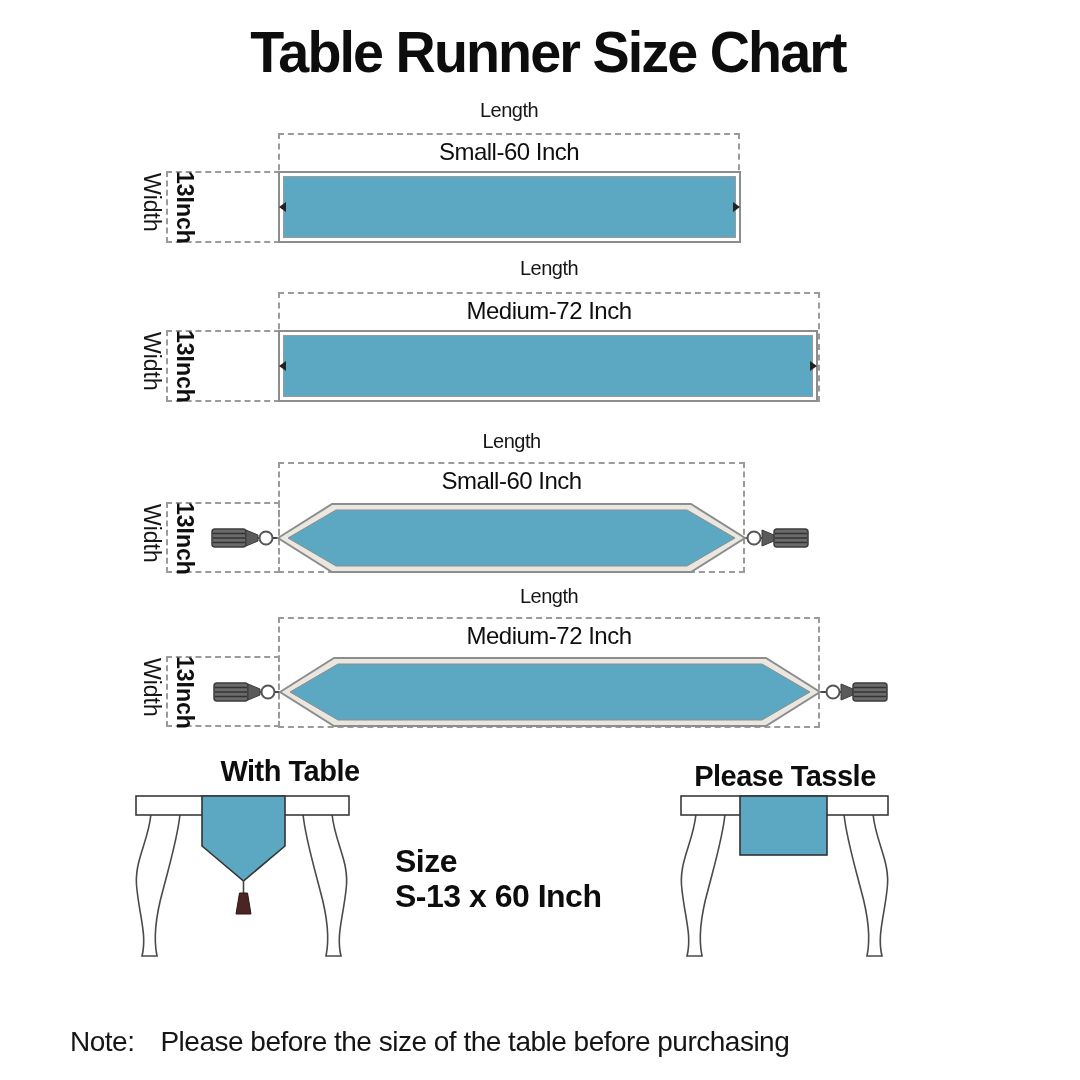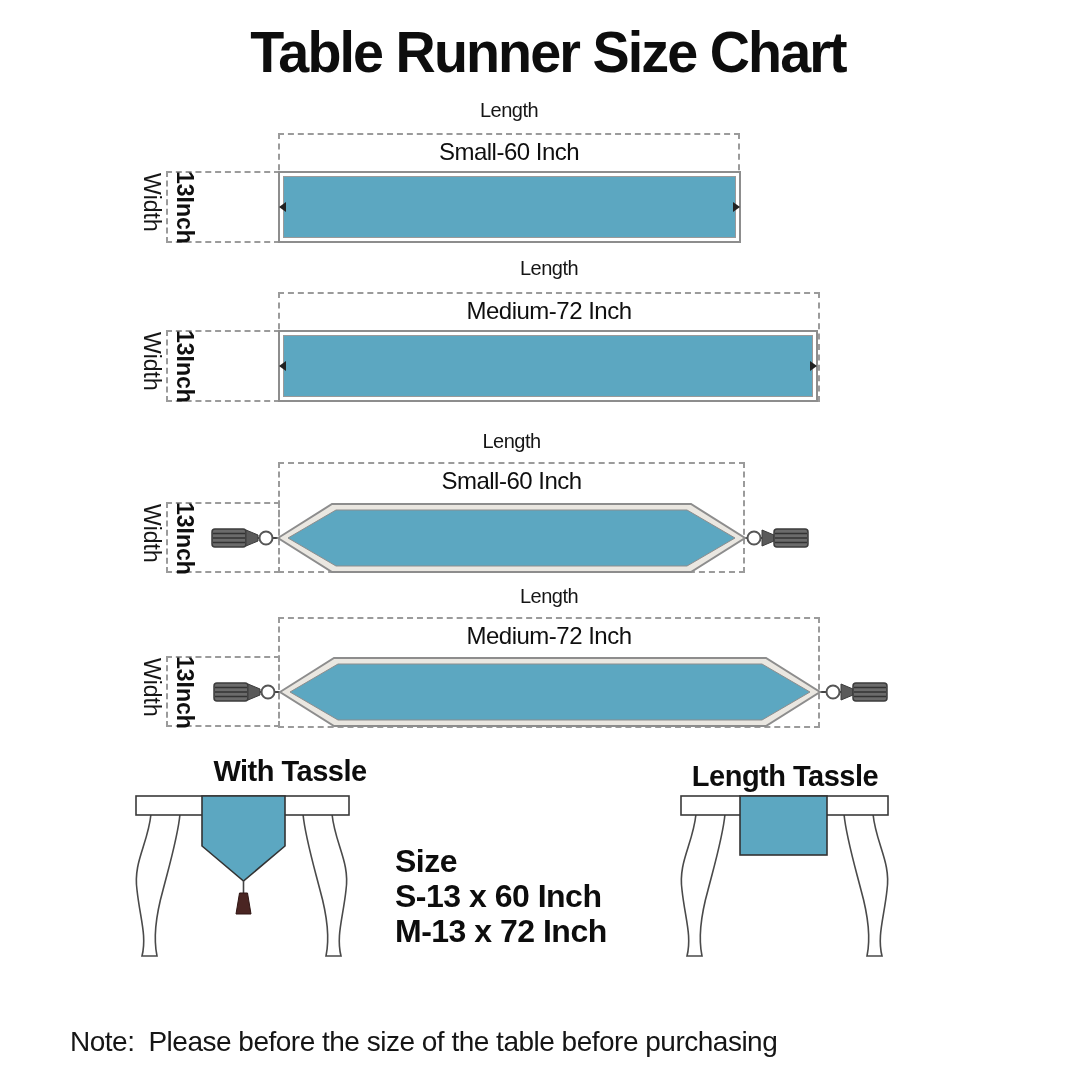--- a/index.html
+++ b/index.html
@@ -20,21 +20,21 @@
   .arr{position:absolute;width:0;height:0;border-top:5px solid transparent;border-bottom:5px solid transparent;top:50%;margin-top:-5px;}
   .arr-l{left:-1px;border-right:7px solid #222;}
   .arr-r{right:-1px;border-left:7px solid #222;}
   .vtext{writing-mode:vertical-rl;text-orientation:mixed;white-space:nowrap;}
   .width-word{position:absolute;font-size:23px;color:#151515;}
   .width-value{position:absolute;font-size:23px;font-weight:700;color:#0f0f0f;}
   .runner-svg{position:absolute;}
   .heading{position:absolute;font-size:29px;font-weight:700;letter-spacing:-0.5px;color:#0d0d0d;text-align:center;}
   .size-block{position:absolute;left:395px;top:844px;font-size:32px;font-weight:700;line-height:35px;letter-spacing:-0.5px;color:#0d0d0d;}
   .note{position:absolute;left:70px;top:1026px;font-size:28px;color:#151515;letter-spacing:-0.5px;}
-  .note .note-label{margin-right:14px;}
+  .note .note-label{margin-right:26px;}
   svg .teal{fill:var(--runner-fill,#5ca7c1);}
   svg .trim{fill:var(--runner-trim,#eae7e1);}
 </style>
 </head>
 <body>
 
 <div class="canvas">
 
   <div class="title">Table Runner Size Chart</div>
 
@@ -125,22 +125,22 @@
         <rect x="653" y="32" width="34" height="18" rx="3" fill="#6b6b6b" stroke="#3c3c3c" stroke-width="1.5"></rect>
         <line x1="654" y1="36.5" x2="686" y2="36.5" stroke="#333" stroke-width="1.5"></line>
         <line x1="654" y1="41" x2="686" y2="41" stroke="#333" stroke-width="1.5"></line>
         <line x1="654" y1="45.5" x2="686" y2="45.5" stroke="#333" stroke-width="1.5"></line>
       </g>
       <polygon class="trim" points="80,41 134,7 566,7 620,41 566,75 134,75" stroke="#8d8d8d" stroke-width="2"></polygon>
       <polygon class="teal" points="90,41 138,13 562,13 610,41 562,69 138,69" stroke="#8d8d8d" stroke-width="1"></polygon>
     </svg>
   </div>
 
-  <div class="heading" style="left:140px;top:755px;width:300px;">With Tassle</div>
-  <div class="heading" style="left:650px;top:760px;width:270px;">Length Tassle</div>
+  <div class="heading" style="left:140px;top:755px;width:300px;">With Table</div>
+  <div class="heading" style="left:650px;top:760px;width:270px;">Please Tassle</div>
 
   <svg class="runner-svg" style="left:125px;top:790px;" width="235" height="186" viewBox="0 0 235 186">
     <g fill="#fff" stroke="#4a4a4a" stroke-width="1.6">
       <path d="M26,24 C23,54 8,72 12,100 C15,128 22,146 17,166 L32,166 C28,147 31,125 38,100 C45,73 53,46 55,24 Z"></path>
       <path d="M207,24 C210,54 225,72 221,100 C218,128 211,146 216,166 L201,166 C205,147 202,125 195,100 C188,73 180,46 178,24 Z"></path>
     </g>
     <rect x="11" y="6" width="213" height="19" fill="#fff" stroke="#3a3a3a" stroke-width="1.6"></rect>
     <polygon class="teal" points="77,6 160,6 160,56 118.5,91 77,56" stroke="#333" stroke-width="1.6"></polygon>
     <line x1="118.5" y1="91" x2="118.5" y2="103" stroke="#444" stroke-width="1.6"></line>
     <polygon points="114.5,103 122.5,103 126,124 111,124" fill="var(--table-tassel-maroon,#4a2522)" stroke="#2e1513" stroke-width="1"></polygon>
@@ -151,20 +151,19 @@
       <path d="M24,24 C21,54 6,72 10,100 C13,128 20,146 15,166 L30,166 C26,147 29,125 36,100 C43,73 51,46 53,24 Z"></path>
       <path d="M201,24 C204,54 219,72 215,100 C212,128 205,146 210,166 L195,166 C199,147 196,125 189,100 C182,73 174,46 172,24 Z"></path>
     </g>
     <rect x="9" y="6" width="207" height="19" fill="#fff" stroke="#3a3a3a" stroke-width="1.6"></rect>
     <rect class="teal" x="68" y="6" width="87" height="59" stroke="#333" stroke-width="1.6"></rect>
   </svg>
 
   <div class="size-block">
     <div>Size</div>
     <div>S-13 x 60 Inch</div>
-    <div>M-13 x 72 Inch</div>
   </div>
 
   <div class="note">
     <span class="note-label">Note:</span><span>Please before the size of the table before purchasing</span>
   </div>
 
 </div>
 
 </body></html>

